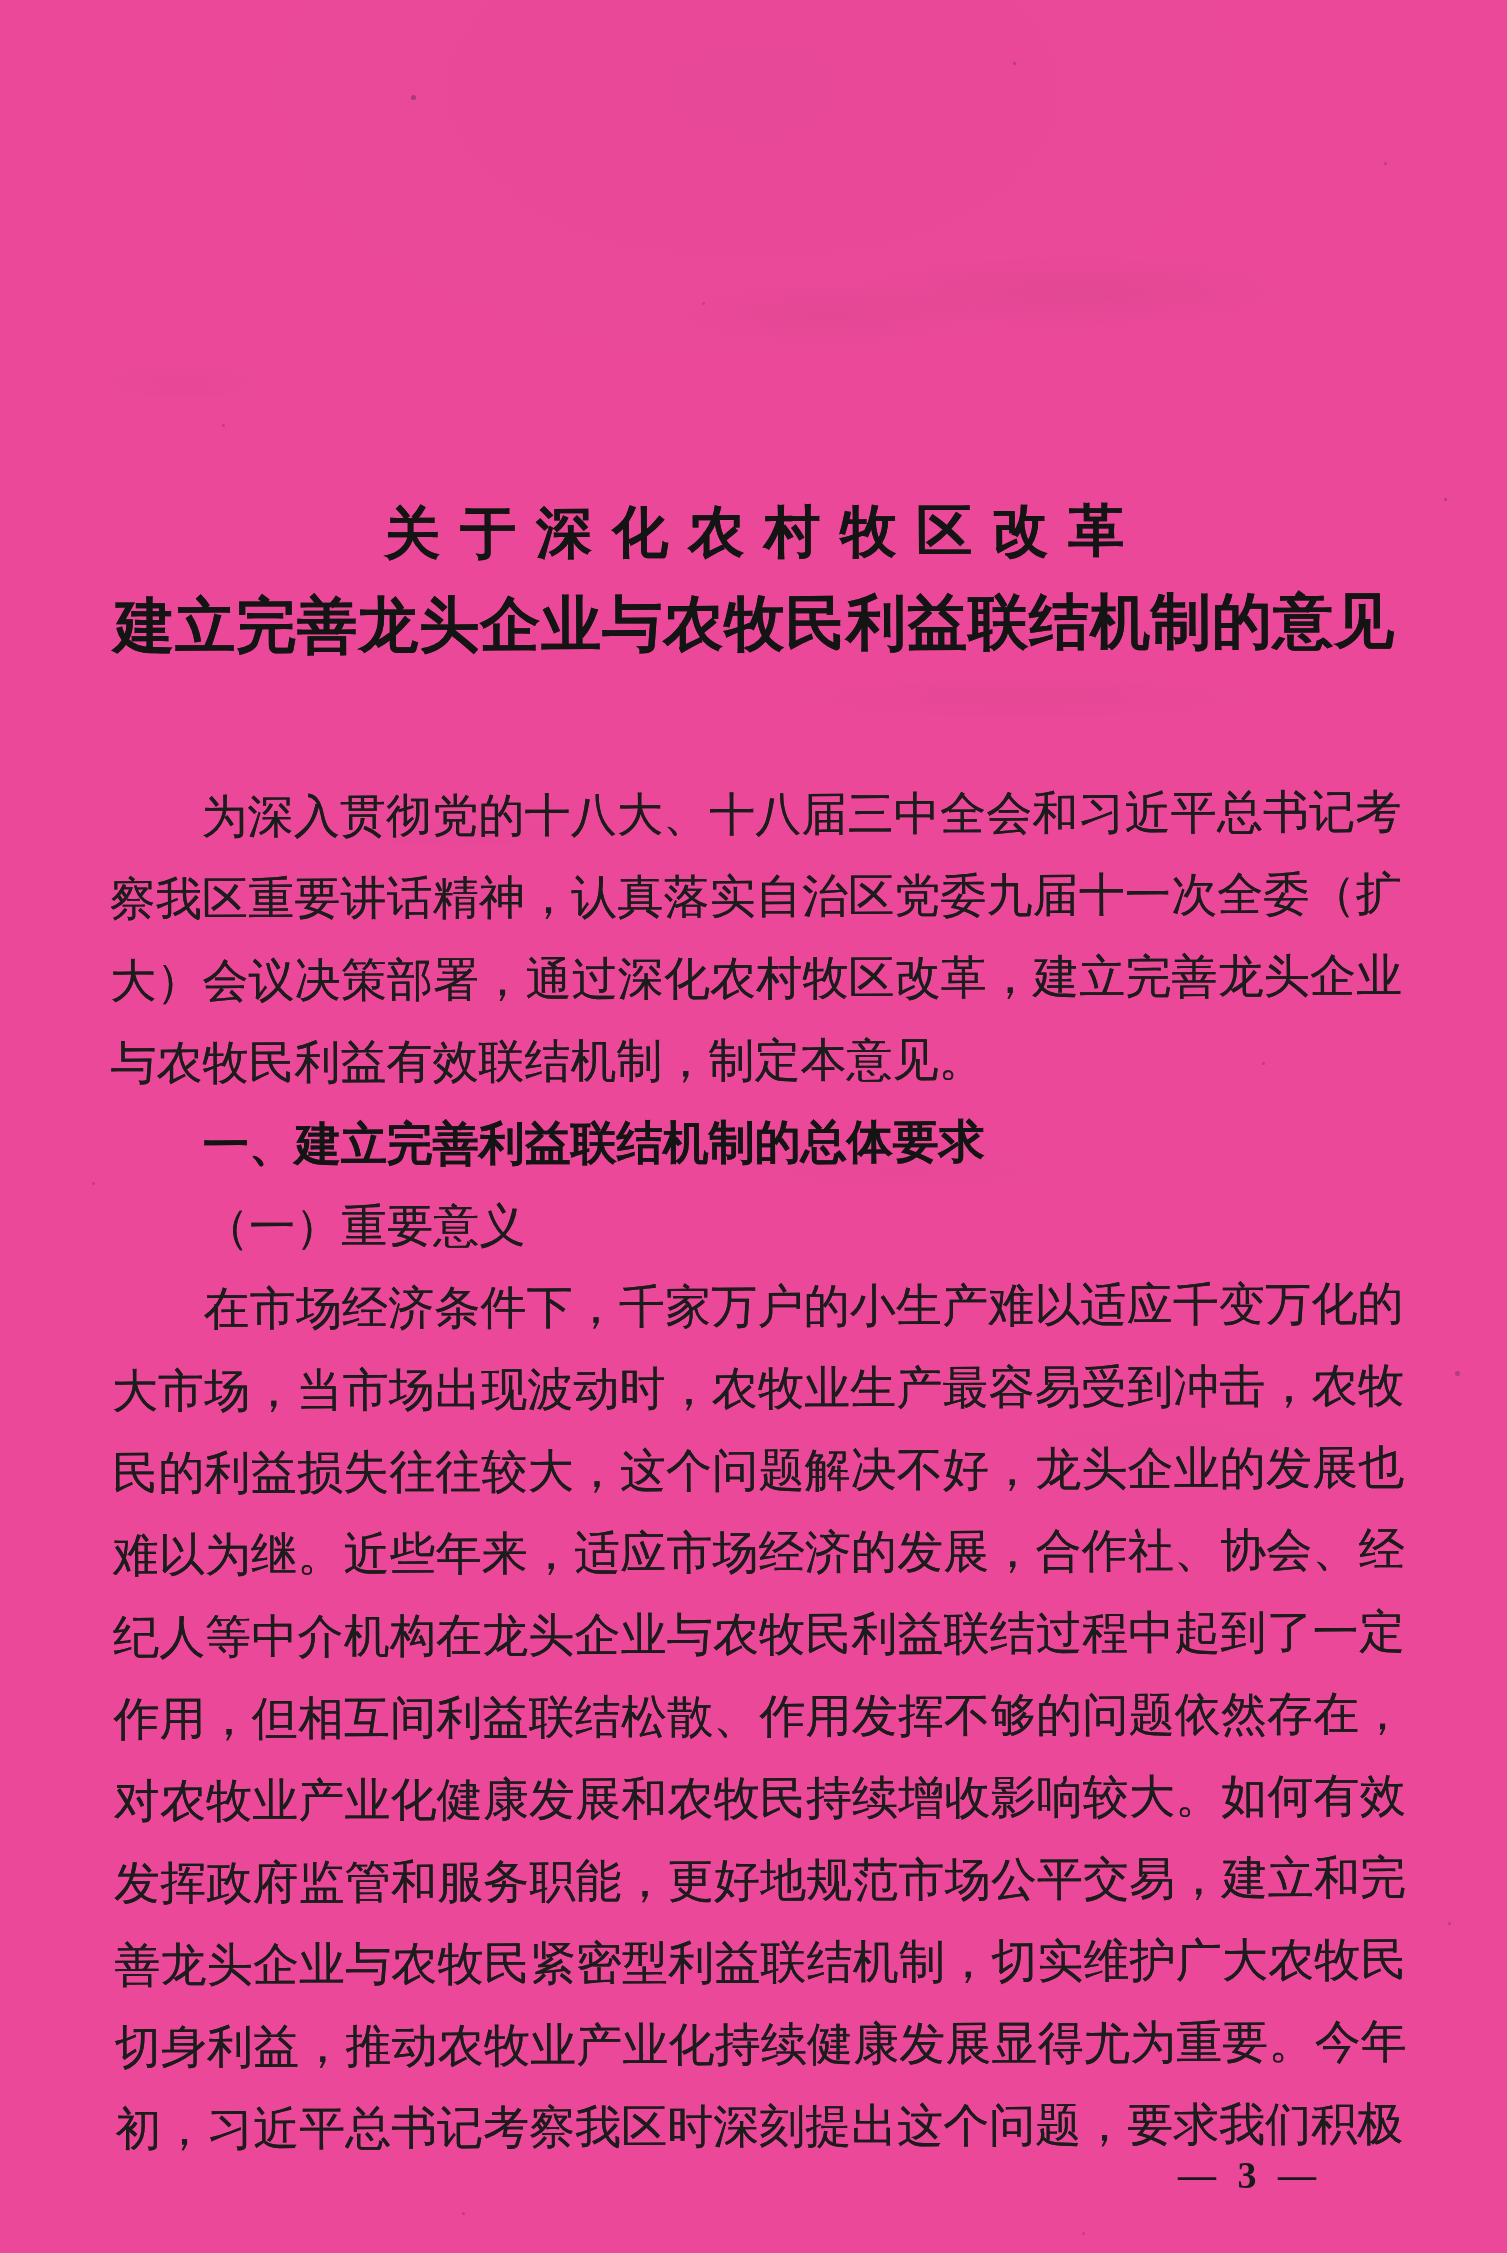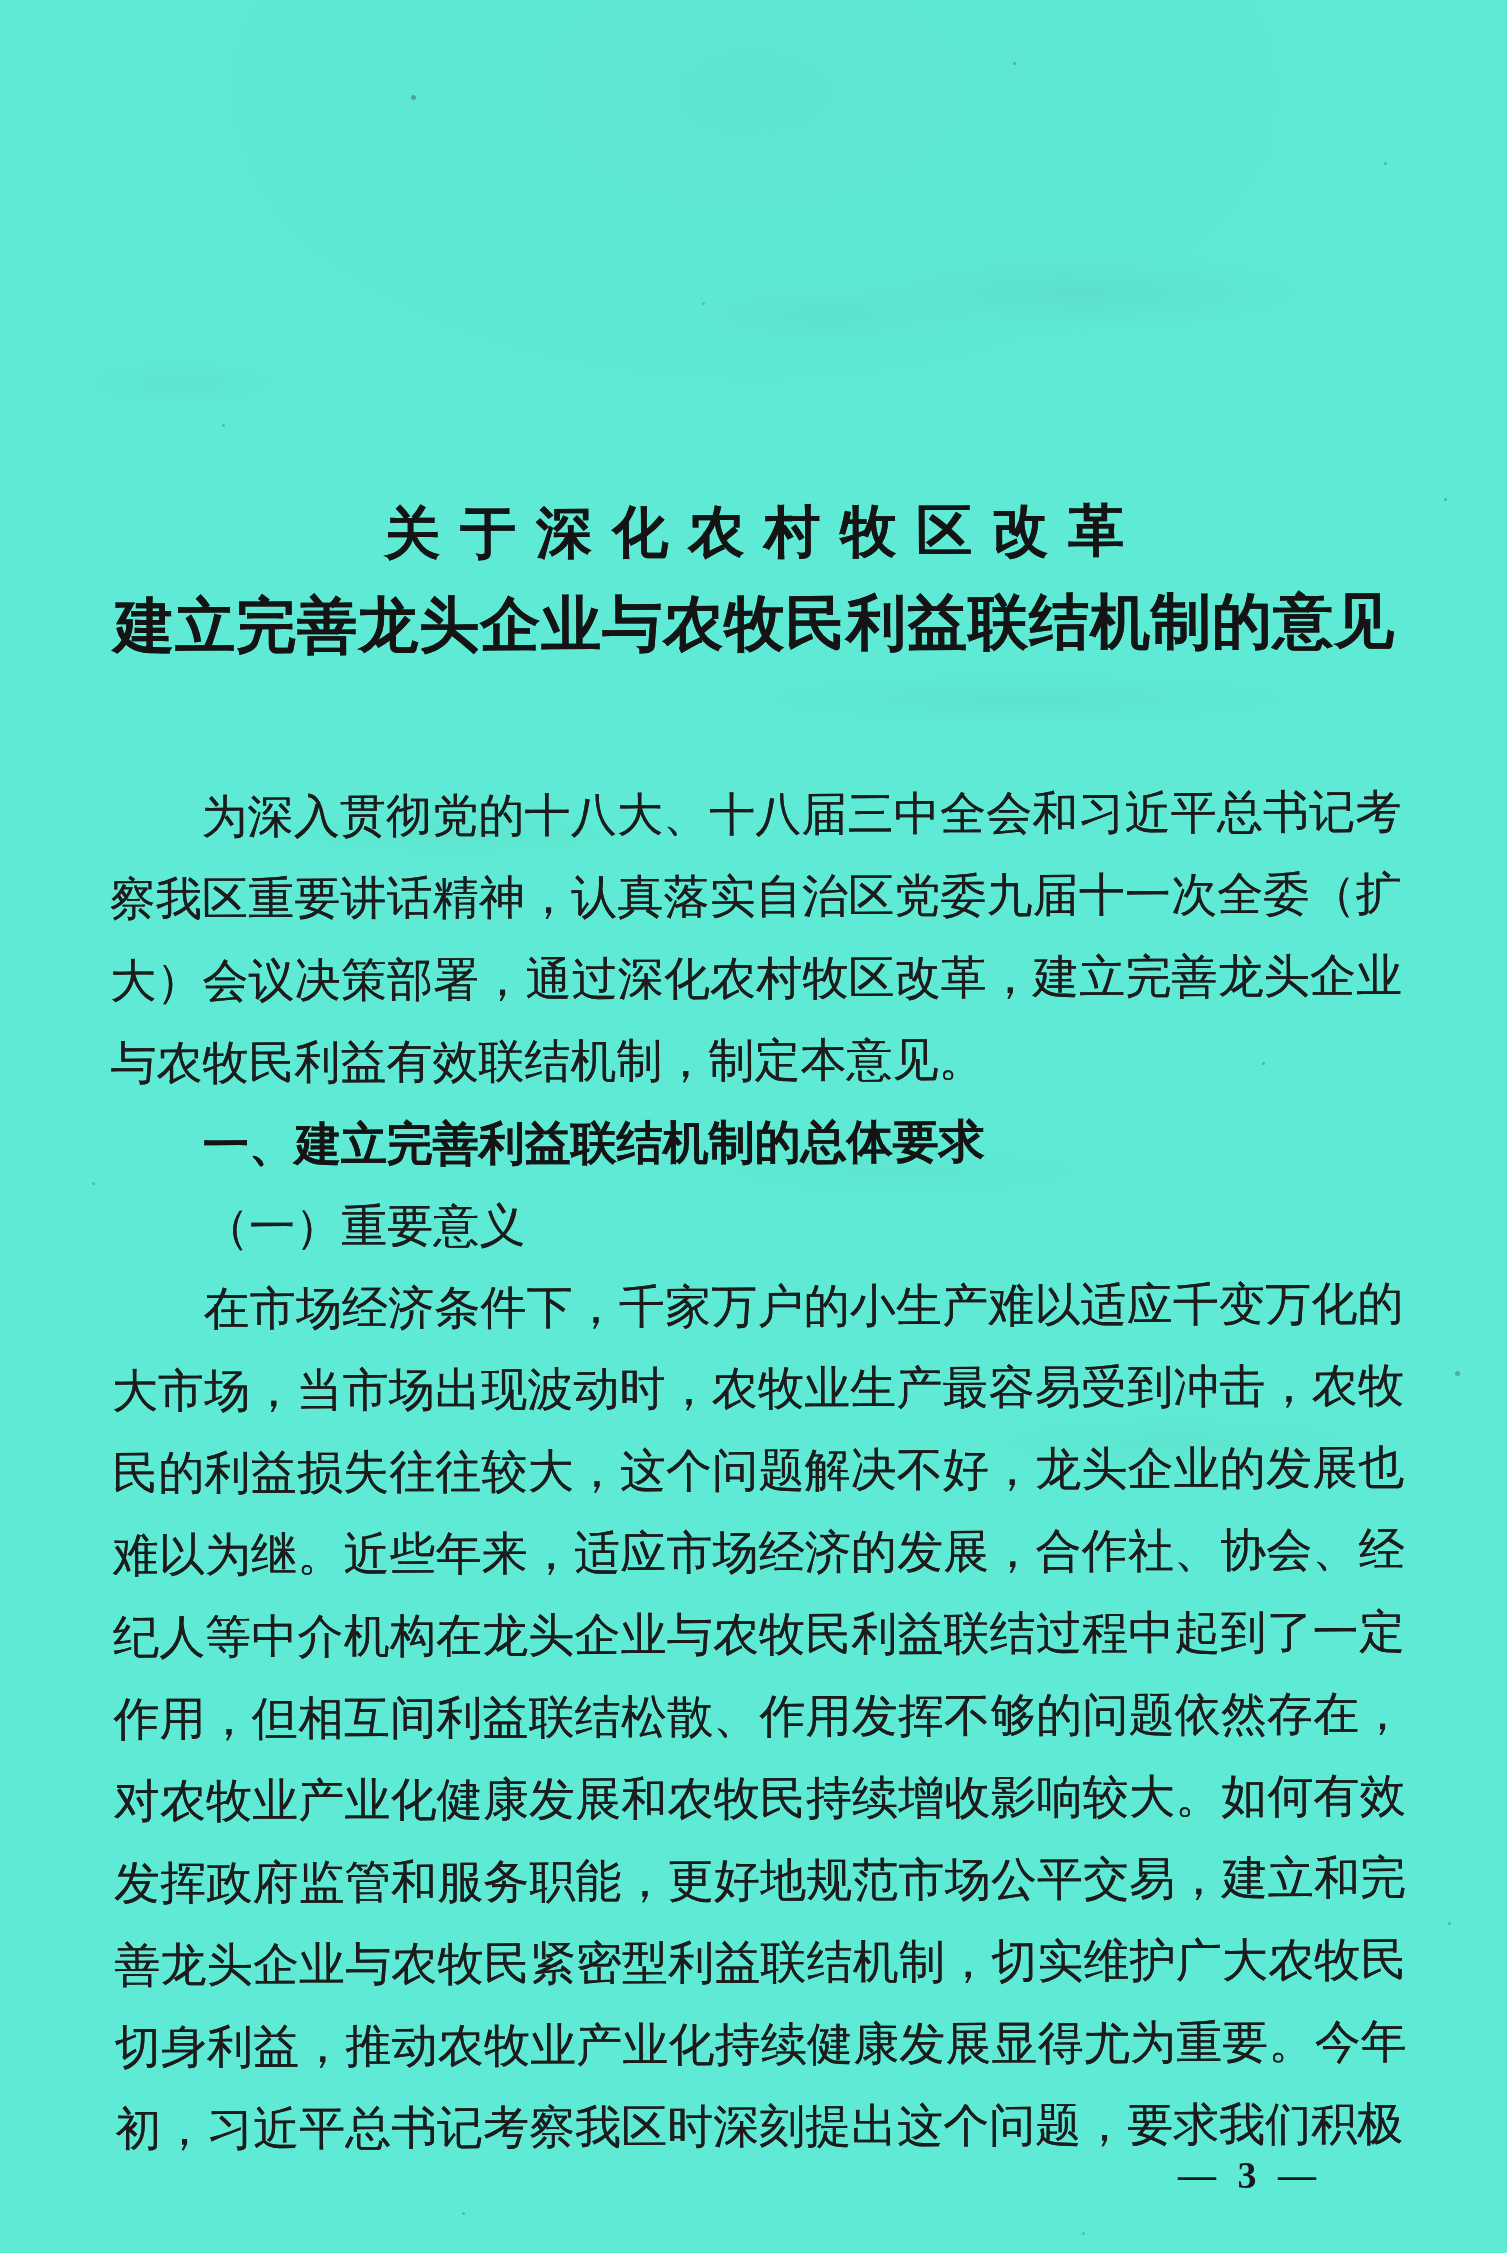--- a/index.html
+++ b/index.html
@@ -5,21 +5,21 @@
   html, body {
     margin: 0;
     padding: 0;
     background: #d9d9d9;
   }
   .page {
     position: relative;
     width: 1507px;
     height: 2253px;
     margin: 0 auto;
-    background: #5eead4;
+    background: #ec4899;
     overflow: hidden;
     font-family: "Liberation Serif", "DejaVu Serif", serif;
     color: #1c1c1c;
   }
   
   .scan-tint {
     position: absolute;
     inset: 0;
     pointer-events: none;
     background-image:

